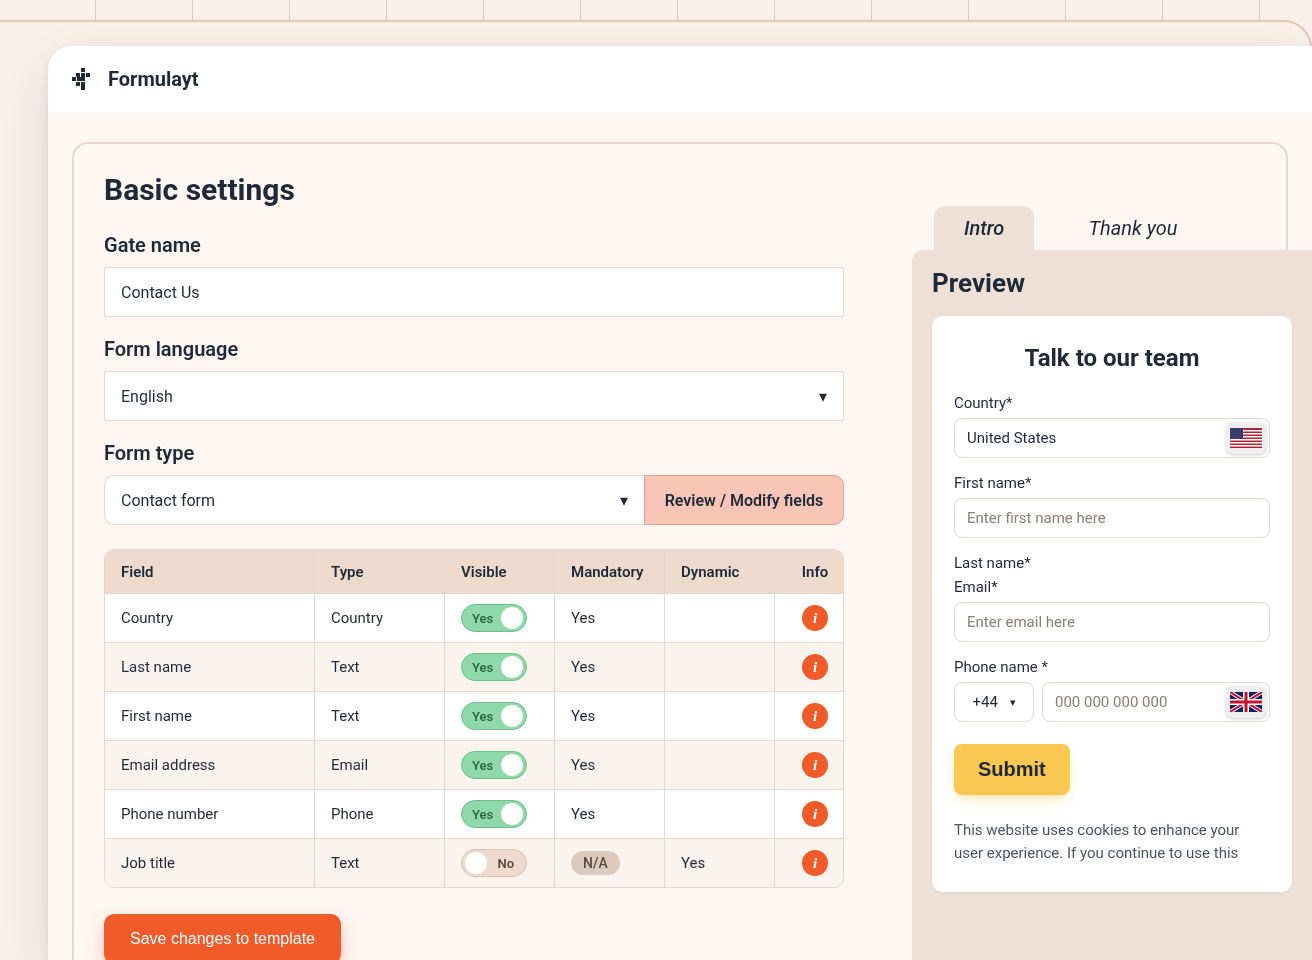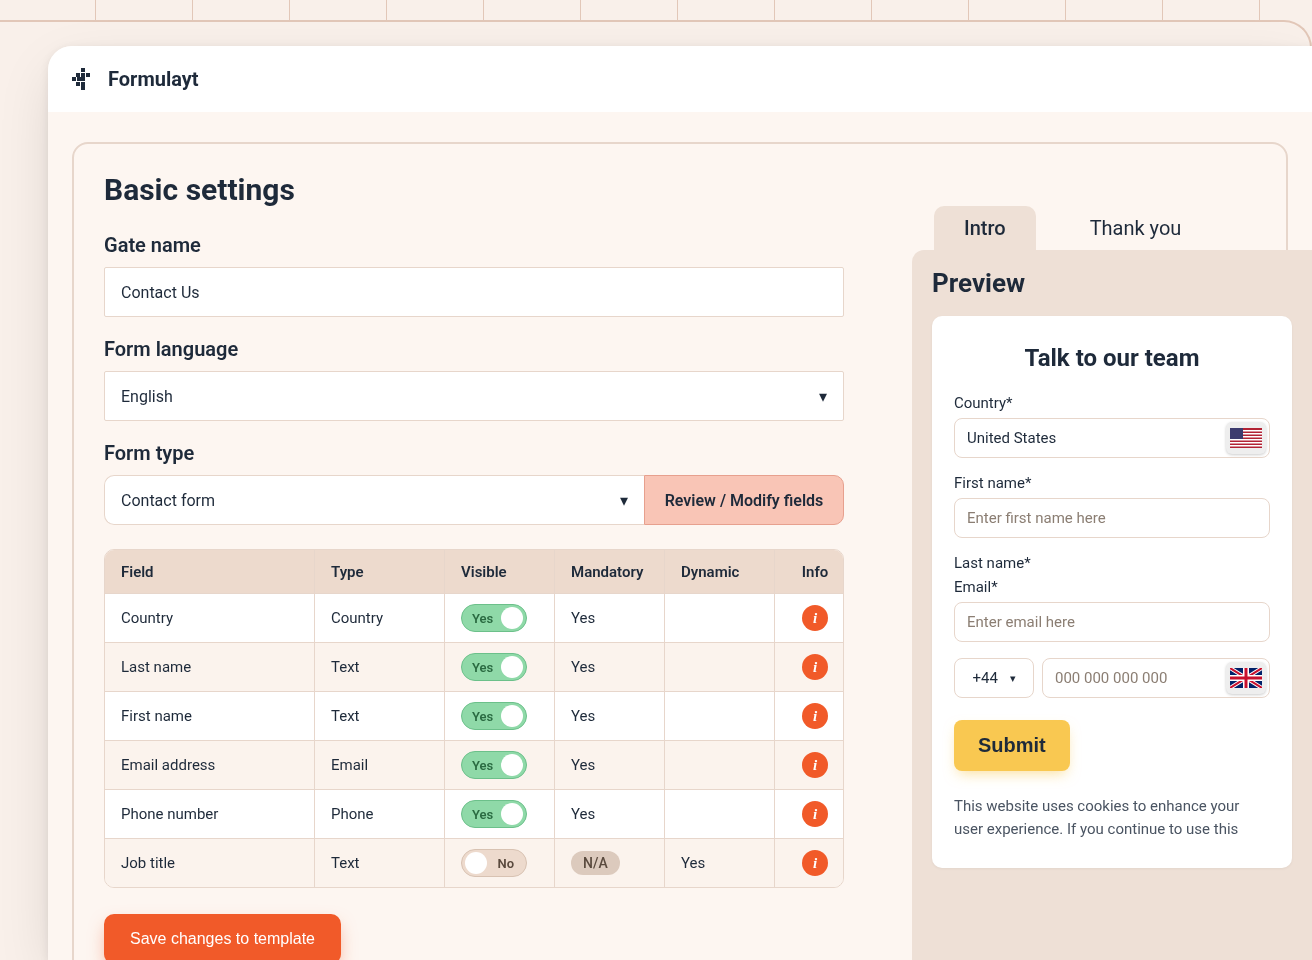--- a/index.html
+++ b/index.html
@@ -254,20 +254,21 @@
     right: 0;
     top: 160px;
     width: 400px;
   }
   .tabs {
     display: flex;
     gap: 24px;
     padding-left: 22px;
     align-items: flex-end;
     height: 44px;
+    font-style: italic;
   }
   .tab {
     font-size: 20px;
     color: #1e2a3a;
     padding: 10px 30px;
     cursor: pointer;
   }
   .tab.active {
     background: #eee0d6;
     border-radius: 10px 10px 0 0;
@@ -561,20 +562,21 @@
           <span>Enter first name here</span>
         </div>
 
         <label class="pf-label">Last name*</label>
 
         <label class="pf-label">Email*</label>
         <div class="pf-field placeholder">
           <span>Enter email here</span>
         </div>
 
+        <label class="pf-label">Phone name *</label>
         <div class="phone-row">
           <div class="phone-code">
             <span>+44</span>
             <span style="font-size:11px;">▾</span>
           </div>
           <div class="phone-num">
             <span>000 000 000 000</span>
             <div class="flag-box">
               <svg width="32" height="20" viewBox="0 0 32 20">
                   <rect width="32" height="20" fill="#012169"></rect>

